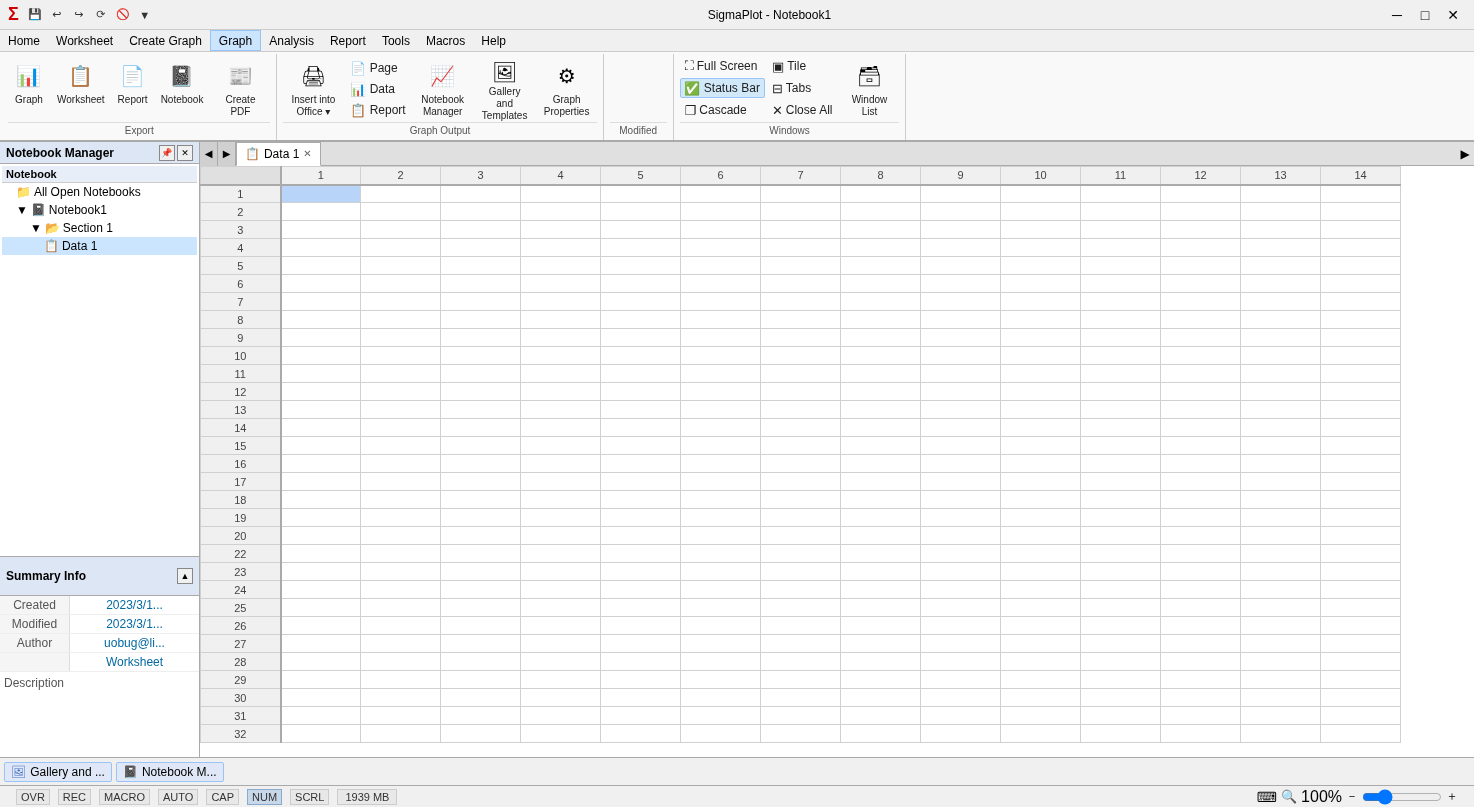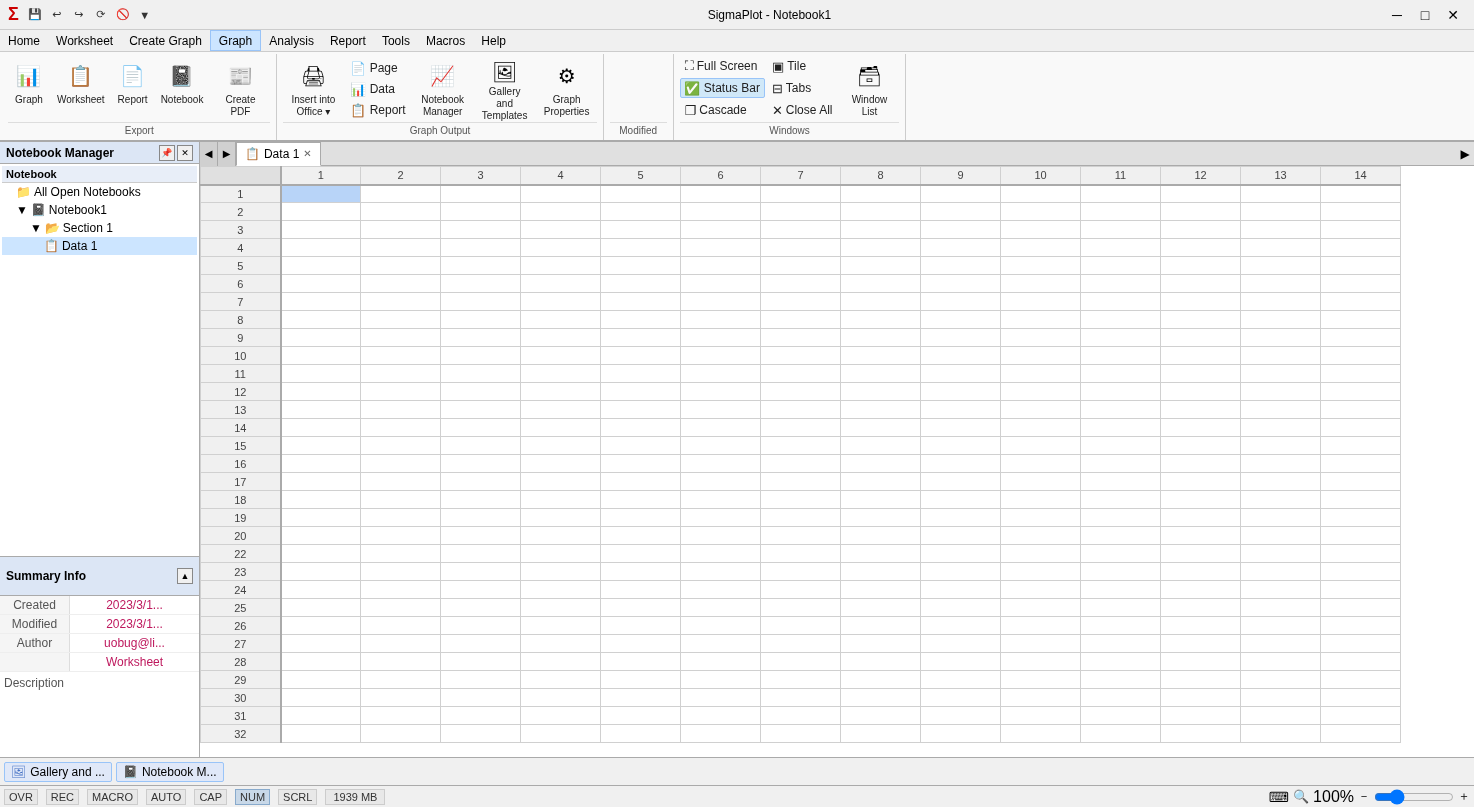--- a/index.html
+++ b/index.html
@@ -215,21 +215,21 @@
       width: 70px;
       padding: 2px 4px;
       color: #555;
       flex-shrink: 0;
       background: #f5f5f5;
       border-right: 1px solid #ddd;
     }
     .summary-value {
       padding: 2px 4px;
       flex: 1;
-      color: #be185d;
+      color: #0369a1;
       overflow: hidden;
       text-overflow: ellipsis;
       white-space: nowrap;
     }
     .summary-desc-label {
       padding: 4px 4px 2px;
       color: #555;
       font-size: 12px;
     }
 
@@ -373,21 +373,21 @@
     }
     .taskbar-item-icon { font-size: 12px; color: #4470c4; }
 
     .status-bar {
       display: flex;
       align-items: center;
       background: #f0f0f0;
       border-top: 1px solid #aaa;
       height: 22px;
       flex-shrink: 0;
-      padding: 0 4px;
+      padding: 0 16px;
       gap: 8px;
     }
     .status-item {
       padding: 1px 4px;
       font-size: 11px;
       color: #333;
       border: 1px solid #ccc;
       background: #e8e8e8;
       min-width: 30px;
       text-align: center;

